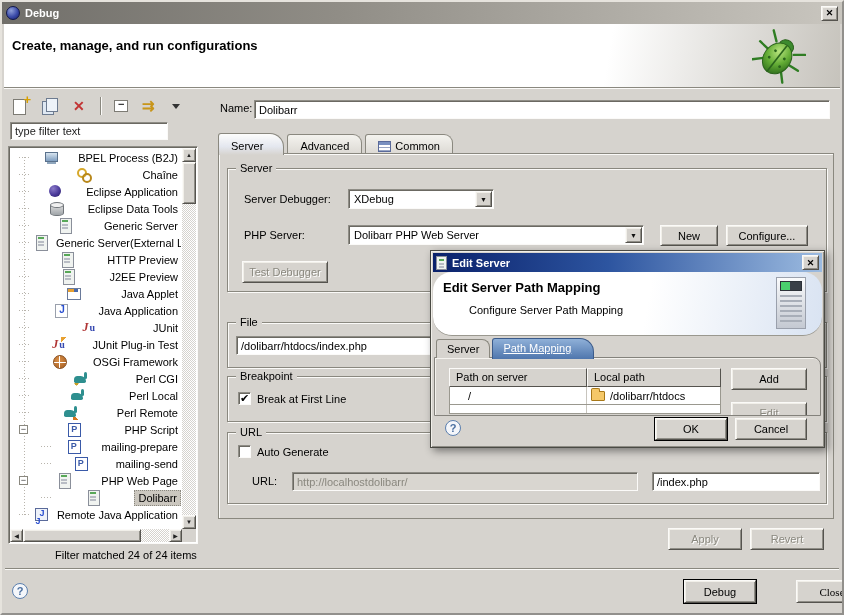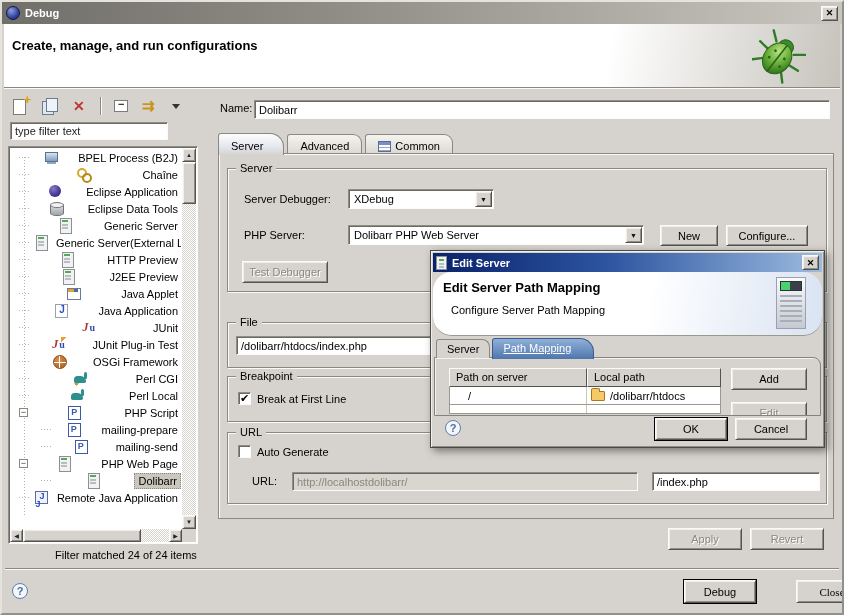--- a/index.html
+++ b/index.html
@@ -185,21 +185,21 @@
         background:linear-gradient(90deg,#0a216b,#2d55a0 45%,#9cbbe0);
         display:flex;align-items:center;padding:0 3px;}
   .dtitle .ttext{color:#fff;font-weight:bold;margin-left:5px;flex:1;}
   .msrv{width:11px;height:14px;background:#f0f3f0;border:1px solid #8a8f9a;position:relative;flex:none;}
   .msrv::before{content:"";position:absolute;left:2px;top:2px;width:5px;height:2px;background:#58a858;
         box-shadow:0 4px 0 #b8bcc4,0 7px 0 #b8bcc4;}
   .dheader{position:absolute;left:2px;top:21px;right:2px;height:64px;
         background:linear-gradient(100deg,#ffffff 55%,#d9e3f2 100%);
         border-bottom:1px solid #9a988f;border-radius:19px;}
   .dheading{position:absolute;left:10px;top:8px;font-size:13px;font-weight:bold;}
-  .dsub{position:absolute;left:18px;top:32px;}
+  .dsub{position:absolute;left:36px;top:32px;}
   .tower{position:absolute;right:16px;top:5px;width:30px;height:52px;
         background:linear-gradient(180deg,#fafbfc,#c4c9d2);border:1px solid #9aa0ac;}
   .tower::before{content:"";position:absolute;left:3px;top:3px;right:3px;height:8px;
         background:linear-gradient(90deg,#4ad06e 0 45%,#3a4048 45%);border:1px solid #2c3138;}
   .tower::after{content:"";position:absolute;left:3px;right:3px;top:17px;height:30px;
         background:repeating-linear-gradient(180deg,#a8aeb8 0 2px,transparent 2px 5px);}
   .dtabs{position:absolute;left:5px;top:86px;height:21px;display:flex;align-items:flex-end;z-index:2;}
   .dtab{height:19px;padding:3px 10px 0;border:1px solid #8a887f;border-bottom:none;
         border-radius:3px 8px 0 0;background:#d6d3ce;margin-right:2px;}
   .dtab.active{height:21px;margin-bottom:-1px;color:#fff;text-decoration:underline;
@@ -355,20 +355,25 @@
           <span class="dash"></span>
           <span class="ico ico-perl-cgi"></span>
           <span class="tlabel">Perl CGI</span>
         </div>
         <div class="tree-row lvl0">
           <span class="dash"></span>
           <span class="ico ico-perl"></span>
           <span class="tlabel">Perl Local</span>
         </div>
         <div class="tree-row lvl0">
+          <span class="dash"></span>
+          <span class="ico ico-perl-remote"></span>
+          <span class="tlabel">Perl Remote</span>
+        </div>
+        <div class="tree-row lvl0">
           <span class="expander">−</span>
           <span class="ico ico-php-script"></span>
           <span class="tlabel">PHP Script</span>
         </div>
         <div class="tree-row lvl1">
           <span class="dash"></span>
           <span class="ico ico-php-file"></span>
           <span class="tlabel">mailing-prepare</span>
         </div>
         <div class="tree-row lvl1">

